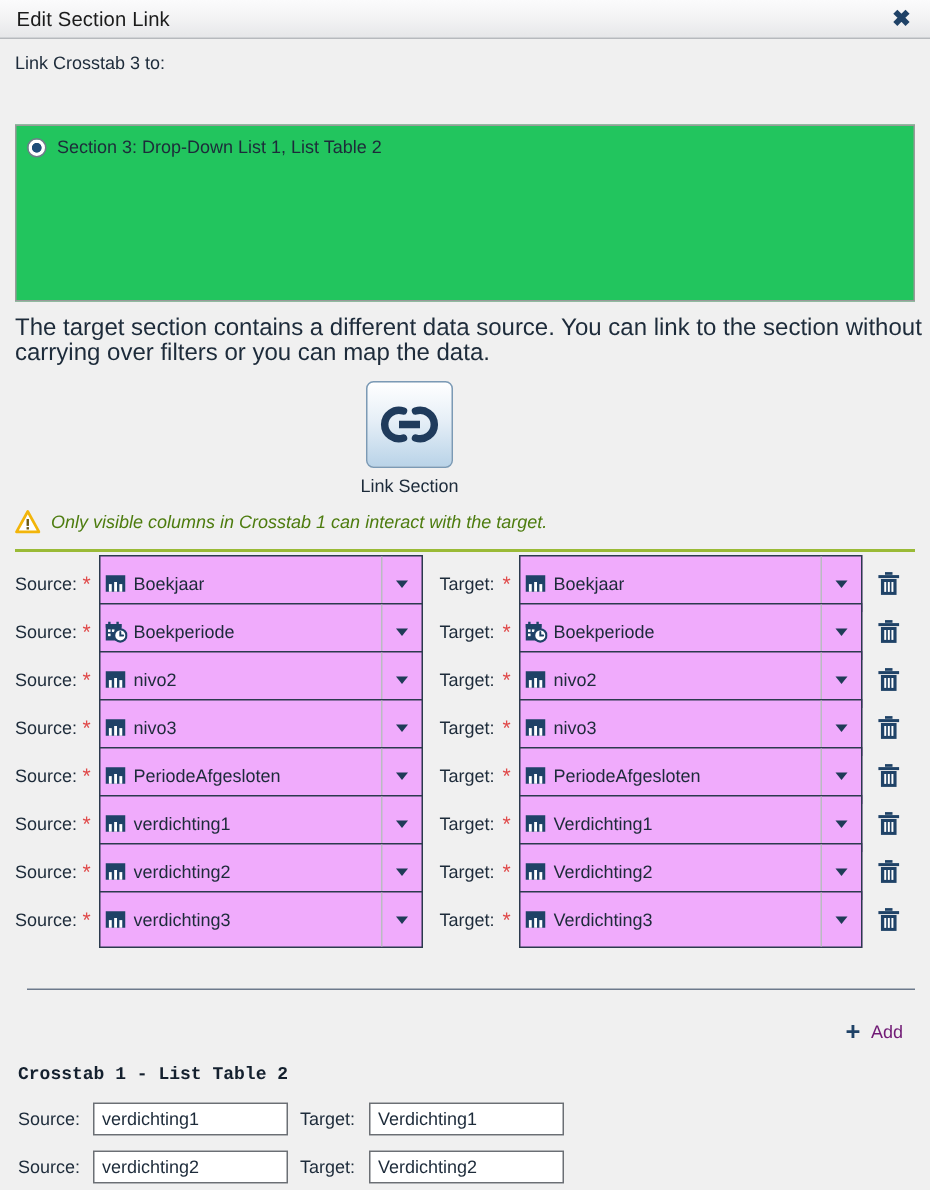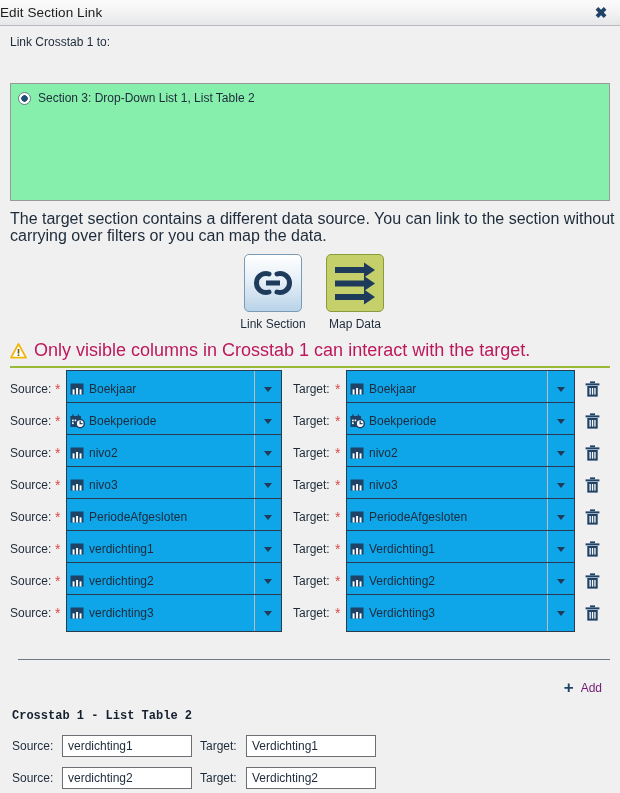--- a/index.html
+++ b/index.html
@@ -19,21 +19,21 @@
   
   .titlebar {
     position: relative;
     height: 26px;
     background: linear-gradient(to bottom, #fbfbfc 0%, #f3f3f4 48%, #e6e7e9 100%);
     border-bottom: 1px solid #b6b9bd;
     box-sizing: border-box;
   }
   .titlebar .title {
     position: absolute;
-    left: 0;
+    left: 11px;
     top: 5px;
     font-size: 13.5px;
     color: #1b1b1b;
     letter-spacing: .1px;
   }
   .titlebar .closebtn {
     position: absolute;
     right: 10px;
     top: 4px;
     width: 18px;
@@ -60,21 +60,21 @@
     font-size: 12px;
     color: #1d2b3a;
   }
 
   .sectionlist {
     position: absolute;
     left: 10px;
     top: 57px;
     width: 600px;
     height: 118px;
-    background: #86efac;
+    background: #22c55e;
     border: 1px solid #9a9a9a;
     box-sizing: border-box;
   }
   .radio-row {
     position: absolute;
     left: 7px;
     top: 7px;
     display: flex;
     align-items: center;
     gap: 7px;
@@ -137,21 +137,21 @@
 
   
   .warning {
     position: absolute;
     left: 10px;
     top: 314px;
     display: flex;
     align-items: center;
     gap: 7px;
   }
-  .warning .wtext { font-size: 18px; color: #be185d; }
+  .warning .wtext { font-size: 12px; color: #4d7c0f; font-style: italic; }
 
   .greenline {
     position: absolute;
     left: 10px;
     top: 340px;
     width: 600px;
     height: 2px;
     background: #9aba36;
   }
 
@@ -177,21 +177,21 @@
   .side-label.target-lbl { width: 42px; margin-left: 11px; }
   .req {
     color: #e04a4a;
     font-size: 14px;
     width: 11px;
     flex: 0 0 auto;
     line-height: 10px;
   }
   .combo {
     height: 38px;
-    background: #0ea5e9;
+    background: #f0abfc;
     border: 1px solid #2b3a4d;
     box-sizing: border-box;
     display: flex;
     align-items: center;
     position: relative;
     cursor: pointer;
   }
   .combo.src { width: 216px; }
   .combo.tgt { width: 229px; }
   .combo .fieldicon { margin-left: 3px; flex: 0 0 auto; display: flex; }
@@ -282,21 +282,21 @@
 </head>
 <body>
 
 <div class="titlebar">
   <div class="title">Edit Section Link</div>
   <div class="closebtn">✖</div>
 </div>
 
 <div class="dialog-body">
 
-  <div class="lbl-linkto">Link Crosstab 1 to:</div>
+  <div class="lbl-linkto">Link Crosstab 3 to:</div>
 
   <div class="sectionlist">
     <div class="radio-row">
       <span class="radio"></span>
       <span class="radio-label">Section 3: Drop-Down List 1, List Table 2</span>
     </div>
   </div>
 
   <div class="desc">The target section contains a different data source. You can link to the section without carrying over filters or you can map the data.</div>
 
@@ -306,32 +306,20 @@
         <svg width="56" height="56" viewBox="0 0 56 56">
           <g fill="none" stroke="#1f3b5c" stroke-width="5">
             <path d="M24 19 A9.5 9.5 0 1 0 24 37" stroke-linecap="round"></path>
             <path d="M32 19 A9.5 9.5 0 1 1 32 37" stroke-linecap="round"></path>
           </g>
           <rect x="21" y="25.5" width="14" height="5" fill="#1f3b5c"></rect>
         </svg>
       </div>
       <div class="icon-caption">Link Section</div>
     </div>
-    <div class="iconcell">
-      <div class="iconbox-map">
-        <svg width="56" height="56" viewBox="0 0 56 56">
-          <g fill="#1f3b5c">
-            <path d="M8 12 h29 v-4.5 l11 7.5 -11 7.5 V18 H8 Z"></path>
-            <path d="M8 25.5 h29 v-4.5 l11 7.5 -11 7.5 V31.5 H8 Z"></path>
-            <path d="M8 39 h29 v-4.5 l11 7.5 -11 7.5 V45 H8 Z"></path>
-          </g>
-        </svg>
-      </div>
-      <div class="icon-caption">Map Data</div>
-    </div>
   </div>
 
   <div class="warning">
     <svg width="17" height="16" viewBox="0 0 17 16">
       <path d="M8.5 1 L16 14.6 H1 Z" fill="#ffffff" stroke="#f2b50a" stroke-width="1.8" stroke-linejoin="round"></path>
       <rect x="7.7" y="6" width="1.6" height="4.6" fill="#6b5a12"></rect>
       <rect x="7.7" y="11.4" width="1.6" height="1.6" fill="#6b5a12"></rect>
     </svg>
     <span class="wtext">Only visible columns in Crosstab 1 can interact with the target.</span>
   </div>

